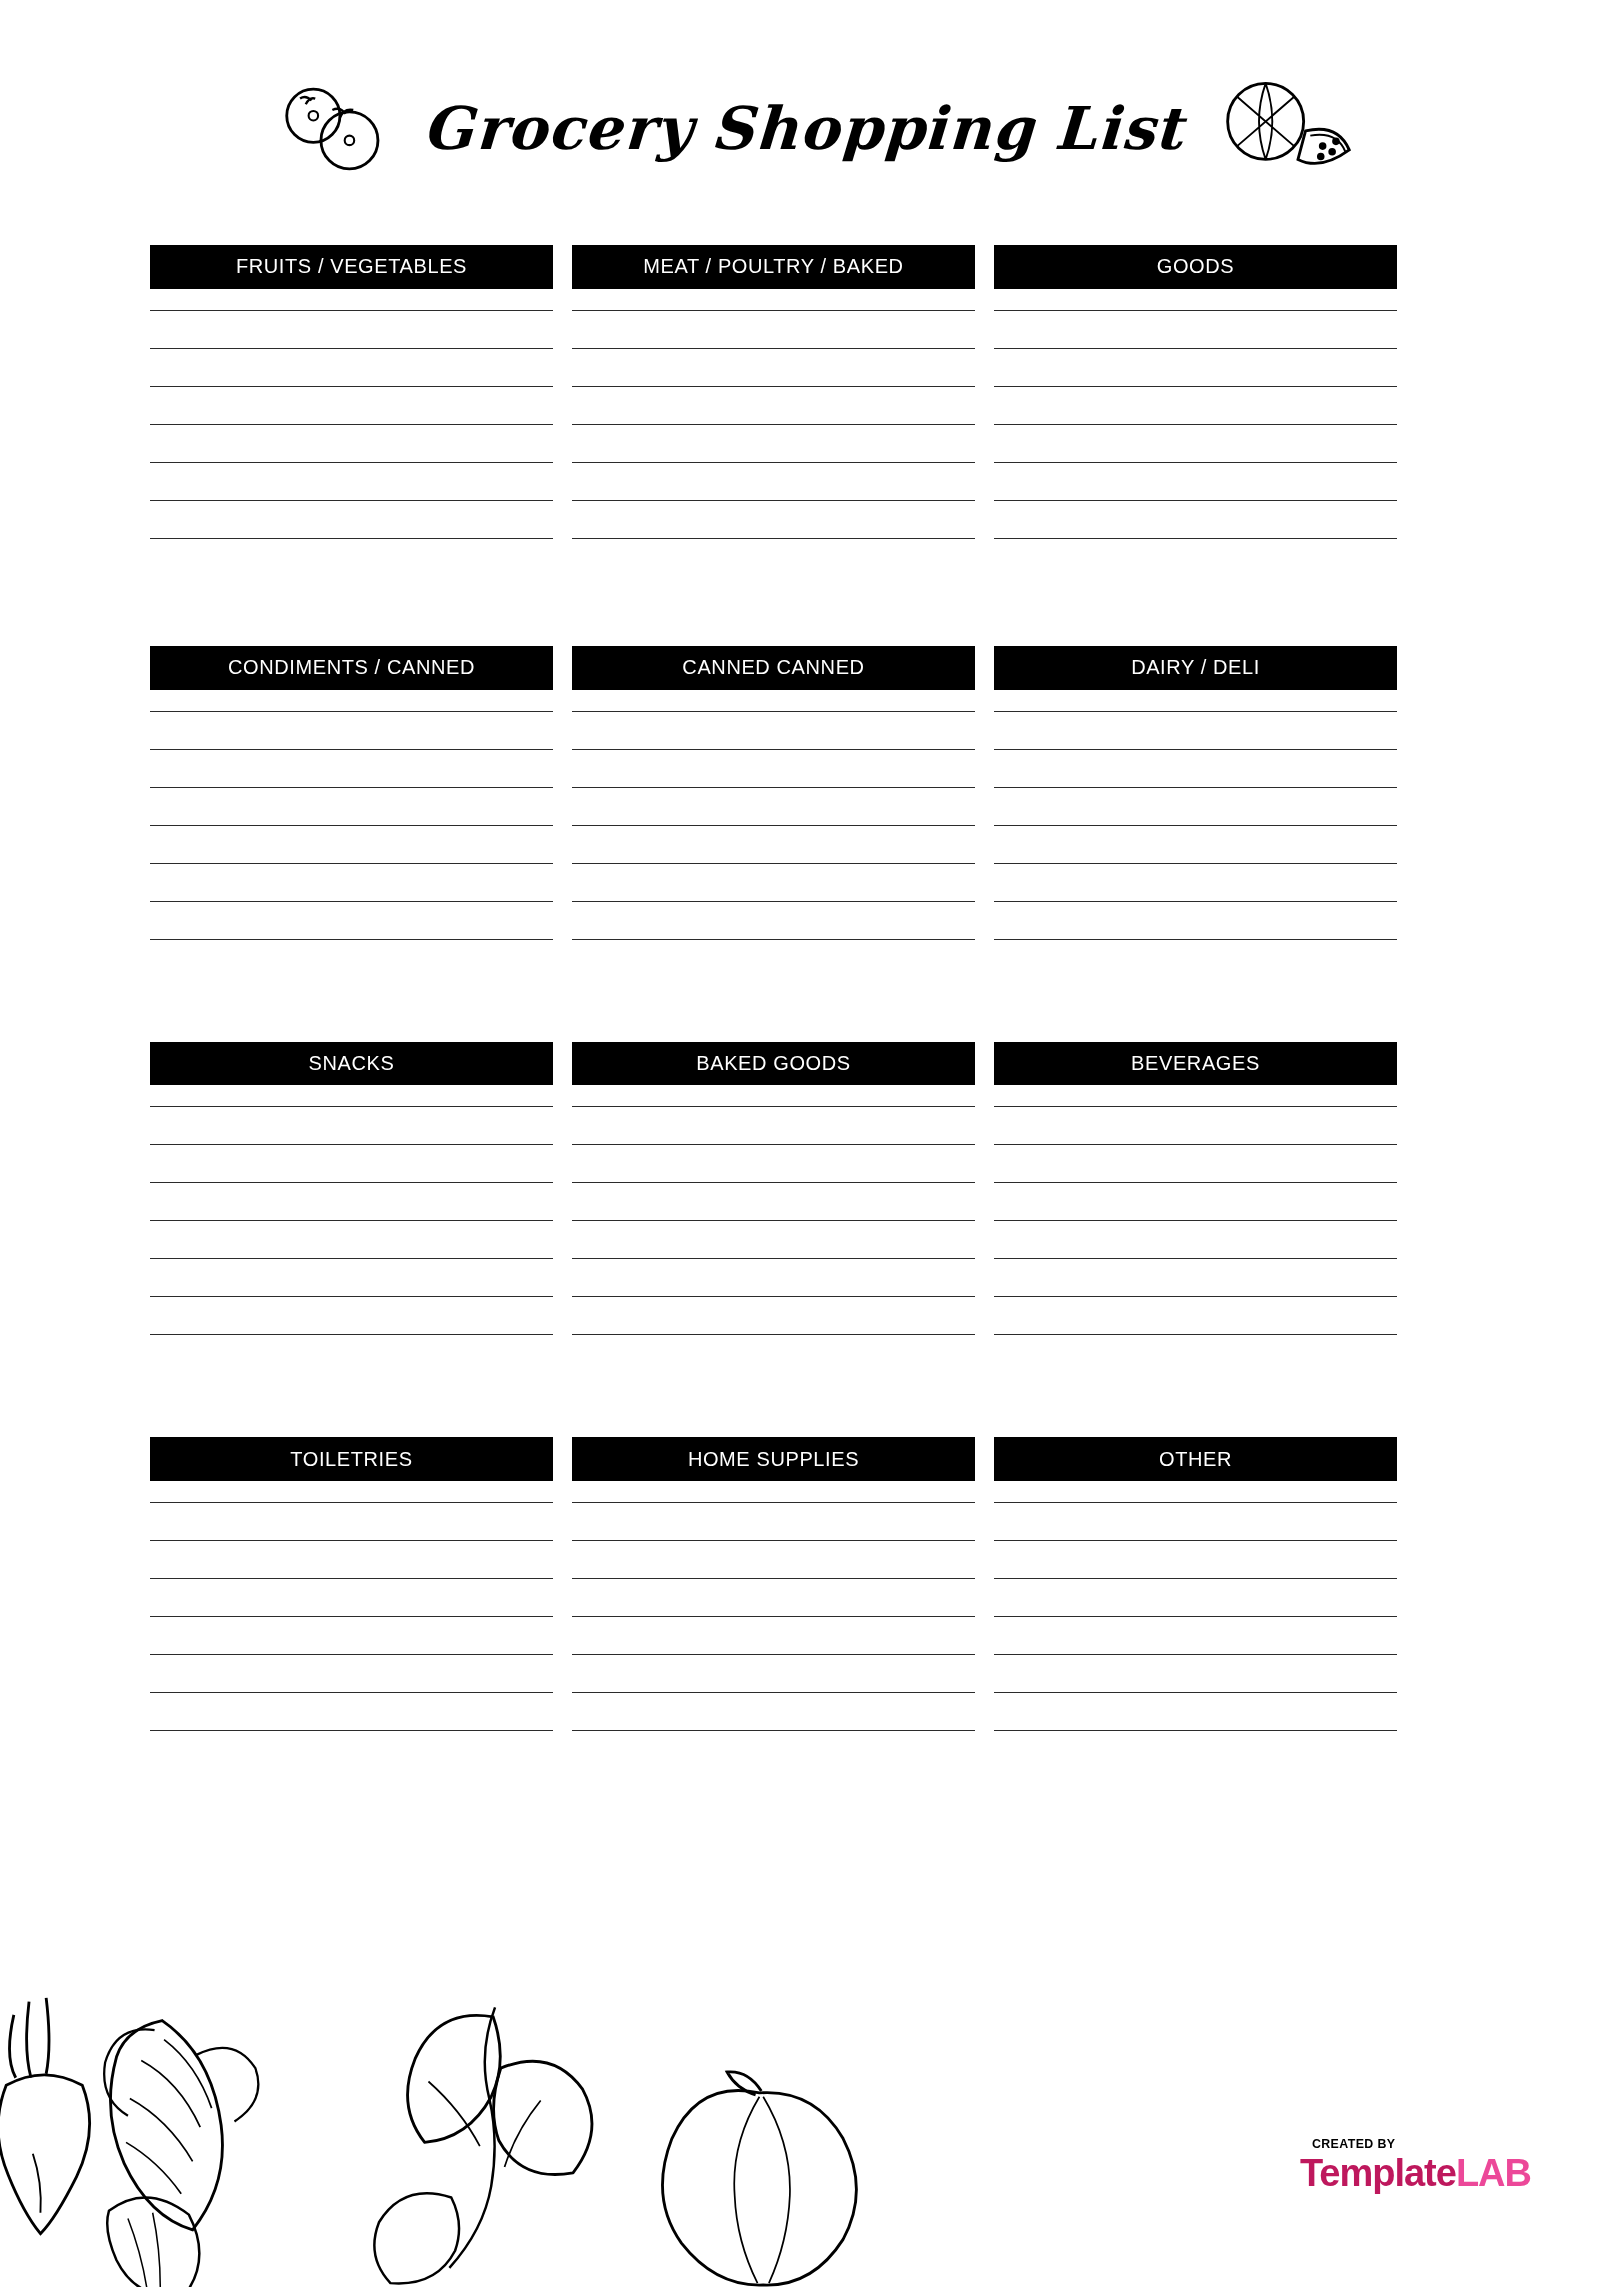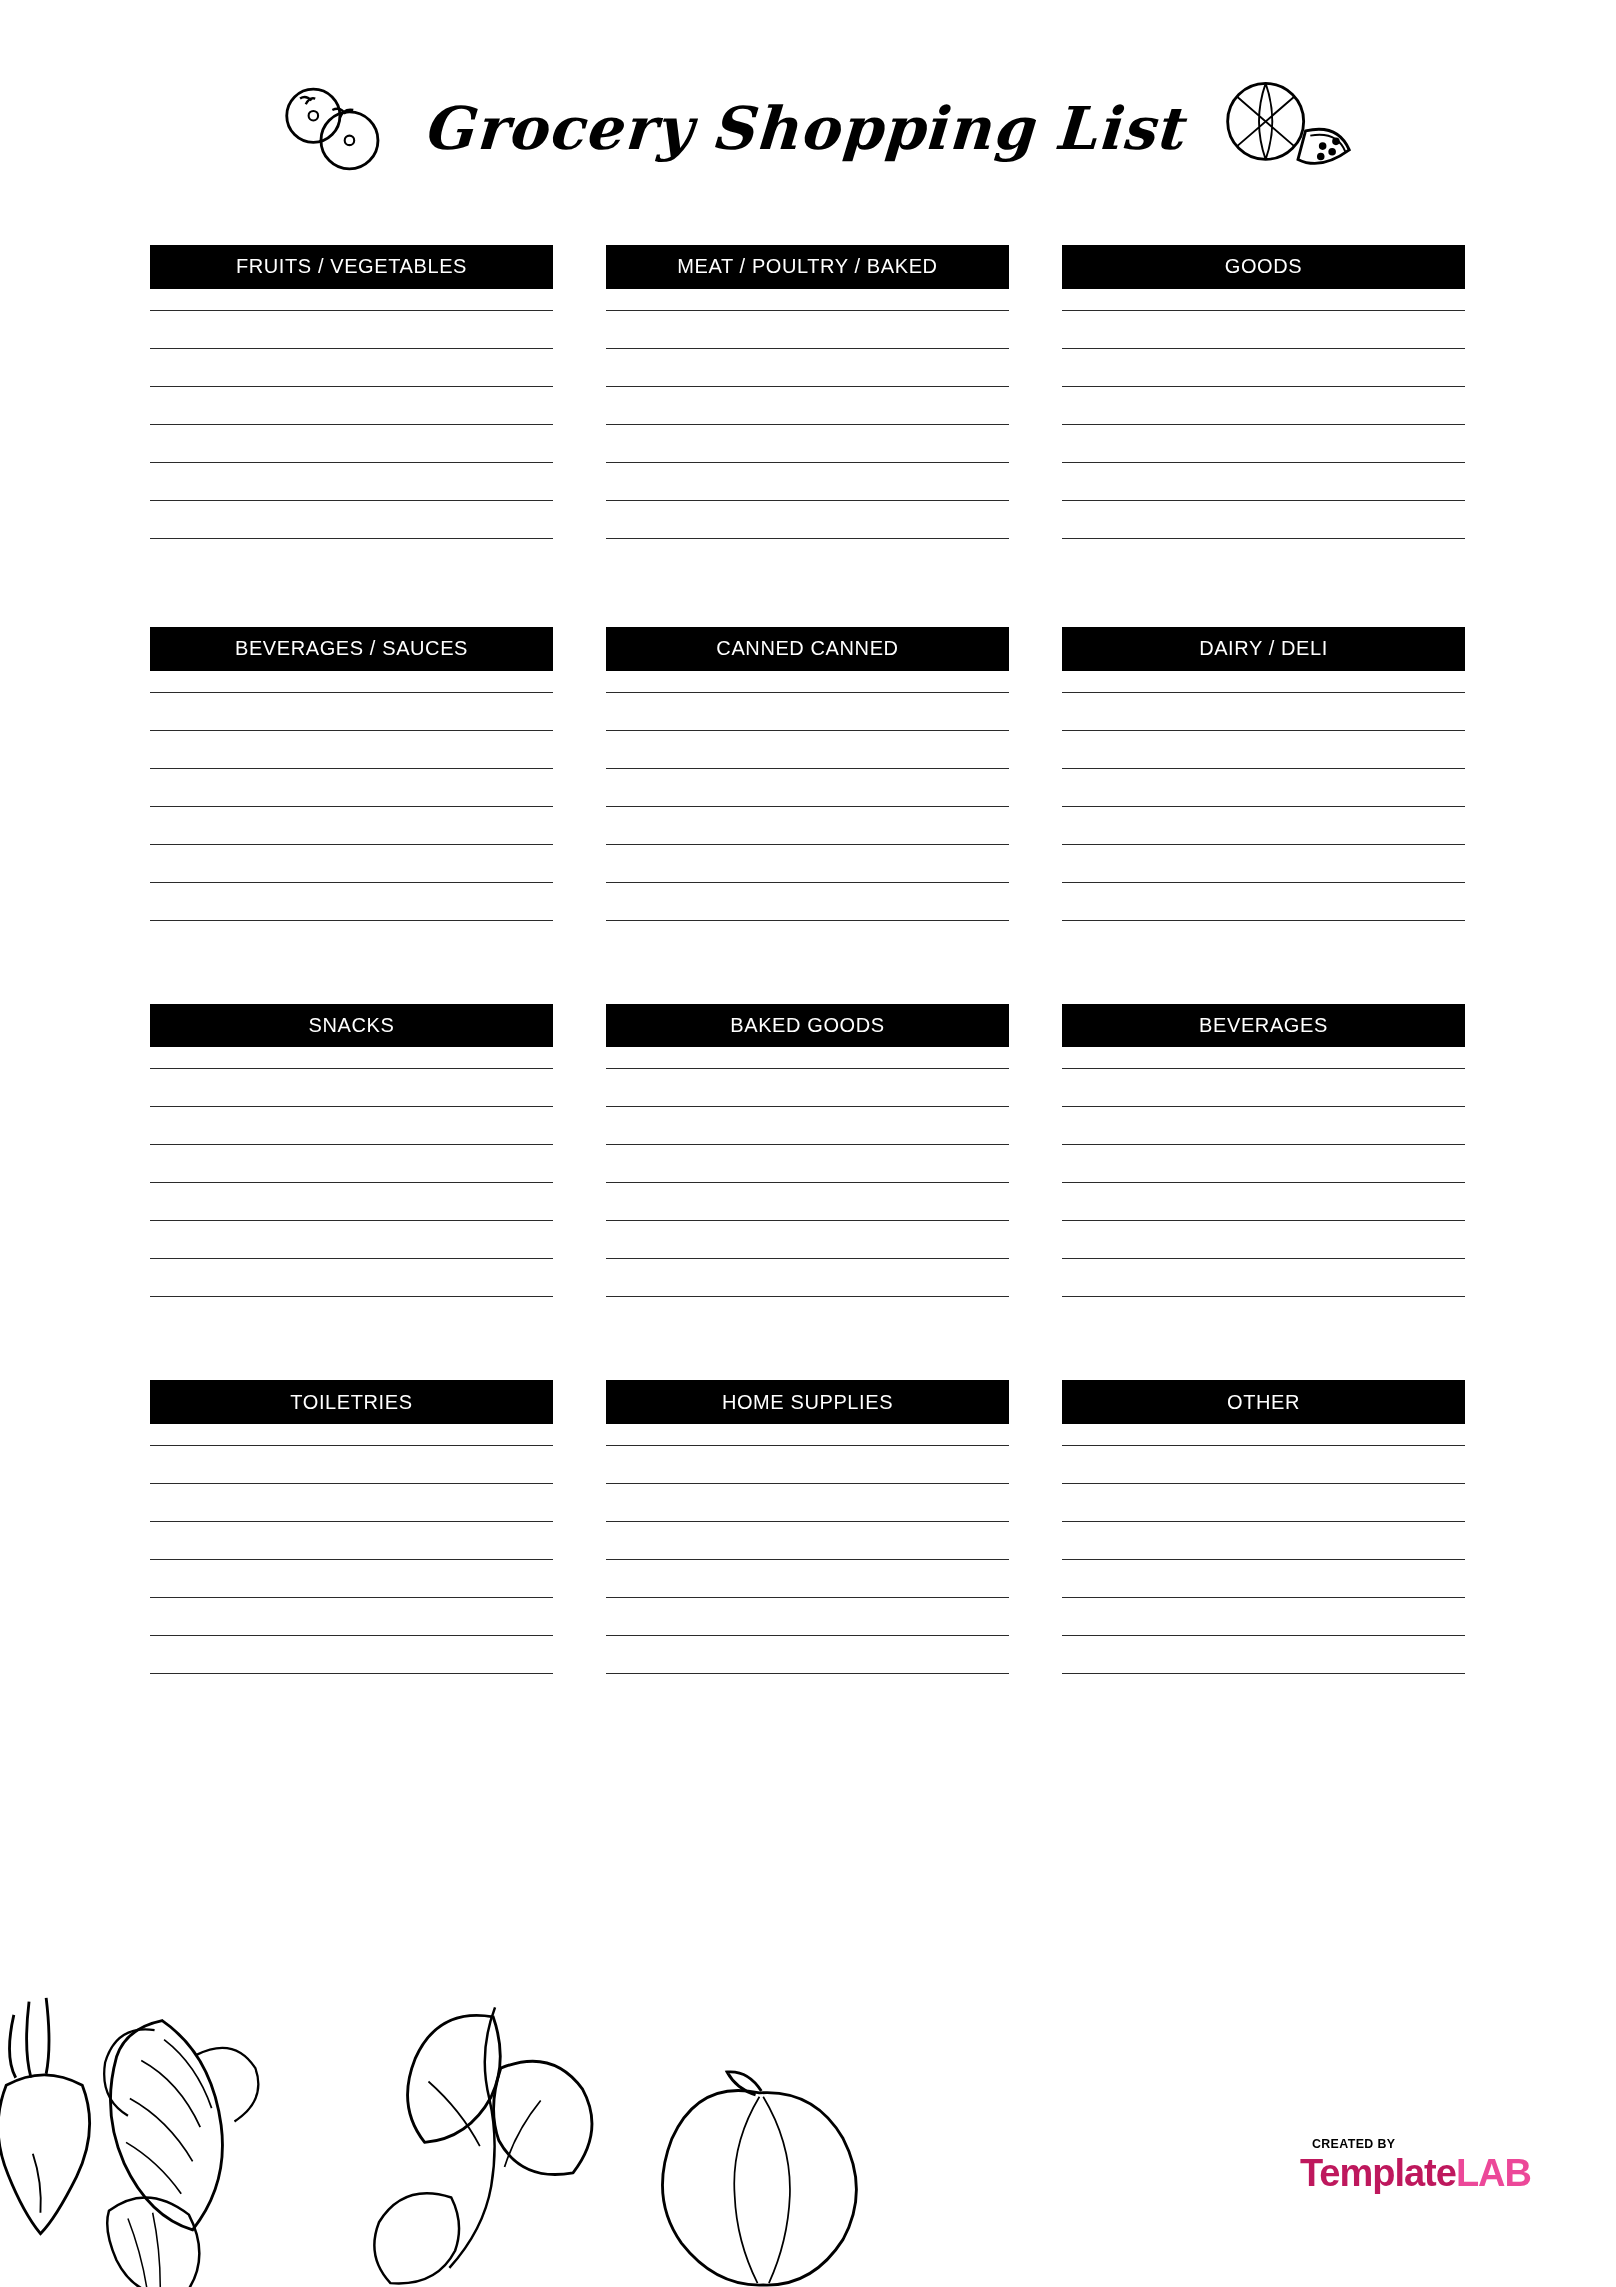--- a/index.html
+++ b/index.html
@@ -52,20 +52,21 @@
   
   .grid {
     position: absolute;
     top: 245px;
     left: 150px;
     width: 1316px;
     display: grid;
     grid-template-columns: repeat(3, 403px);
     column-gap: 53px;
     row-gap: 0;
+    gap: 19px;
   }
 
   .block {
     width: 403px;
   }
   .block-r0 { margin-bottom: 51px; }
   .block-r1 { margin-bottom: 46px; }
   .block-r2 { margin-bottom: 46px; }
 
   .cat-header {
@@ -196,21 +197,21 @@
         <div class="line"></div>
         <div class="line"></div>
         <div class="line"></div>
         <div class="line"></div>
         <div class="line"></div>
         <div class="line"></div>
       </div>
     </div>
 
     <div class="block block-r1">
-      <div class="cat-header">BEVERAGES / SAUCES</div>
+      <div class="cat-header">CONDIMENTS / CANNED</div>
       <div class="lines lines-r1">
         <div class="line"></div>
         <div class="line"></div>
         <div class="line"></div>
         <div class="line"></div>
         <div class="line"></div>
         <div class="line"></div>
         <div class="line"></div>
       </div>
     </div>

